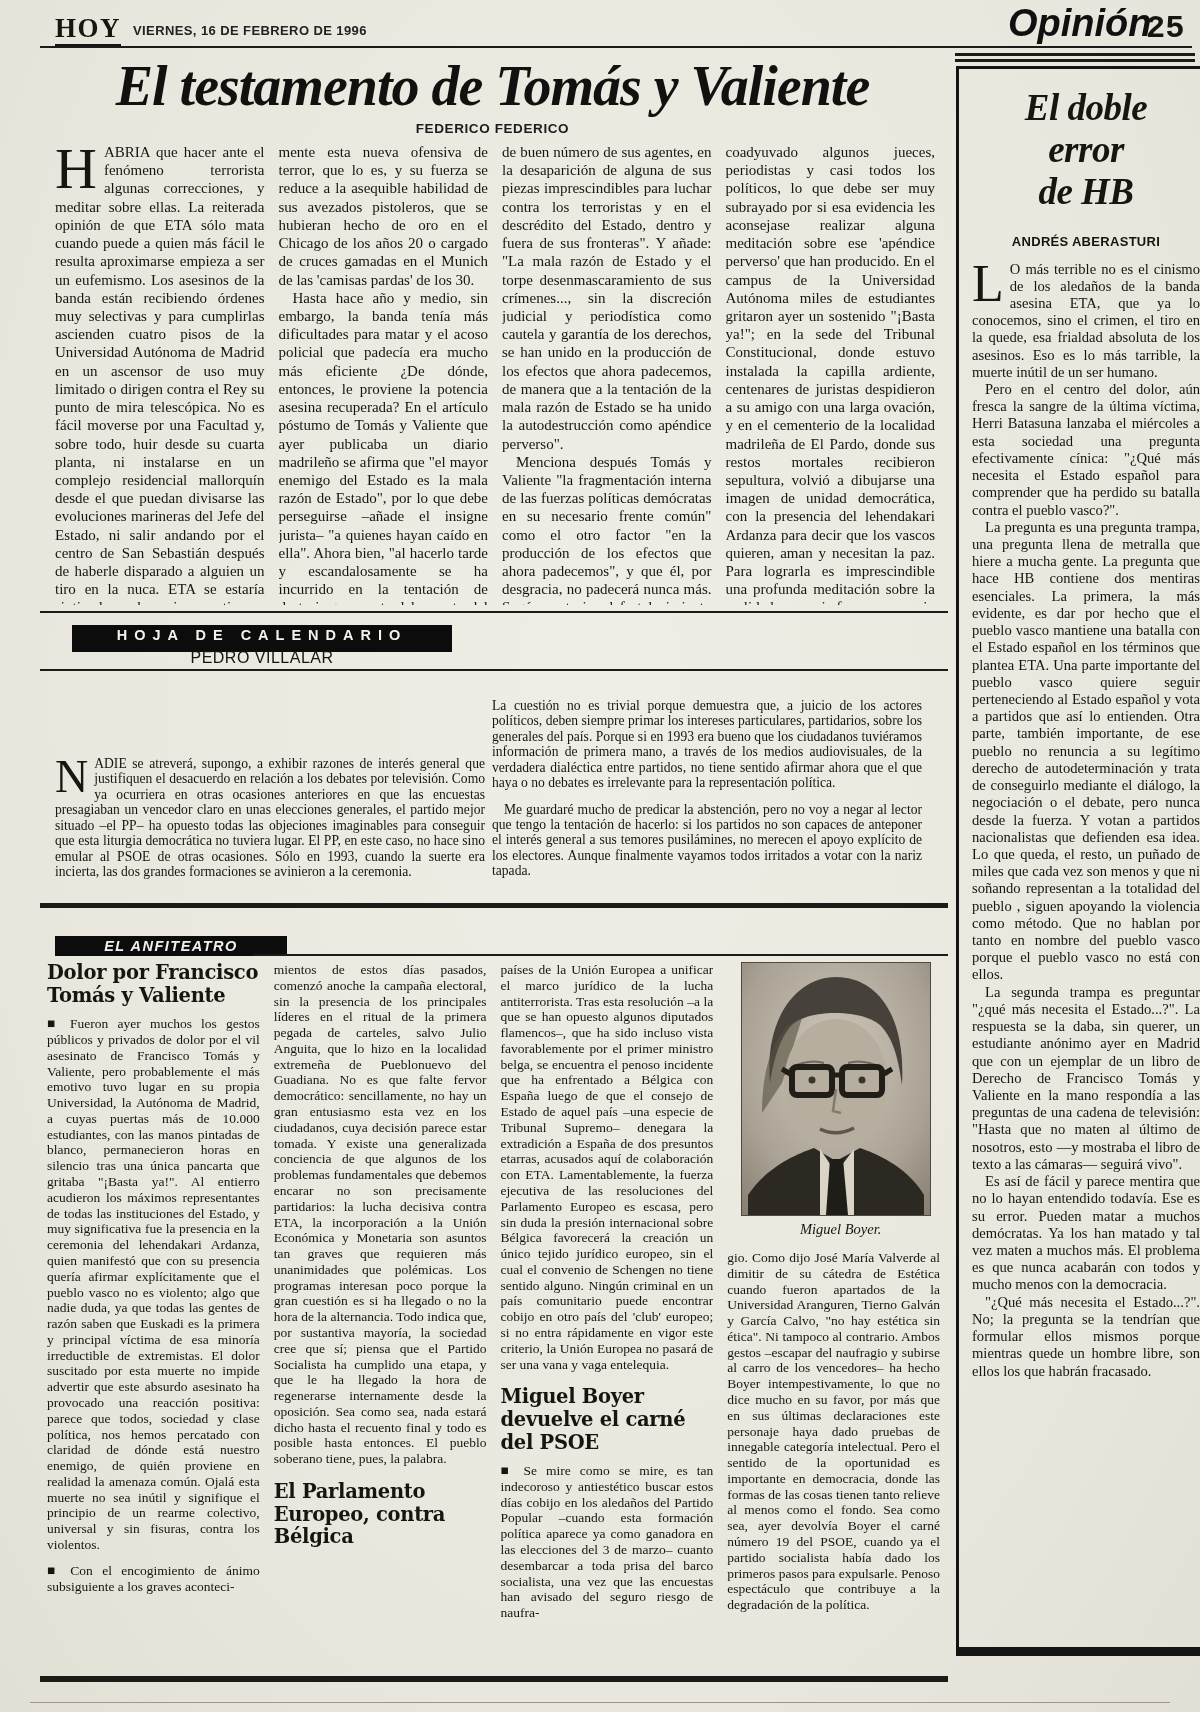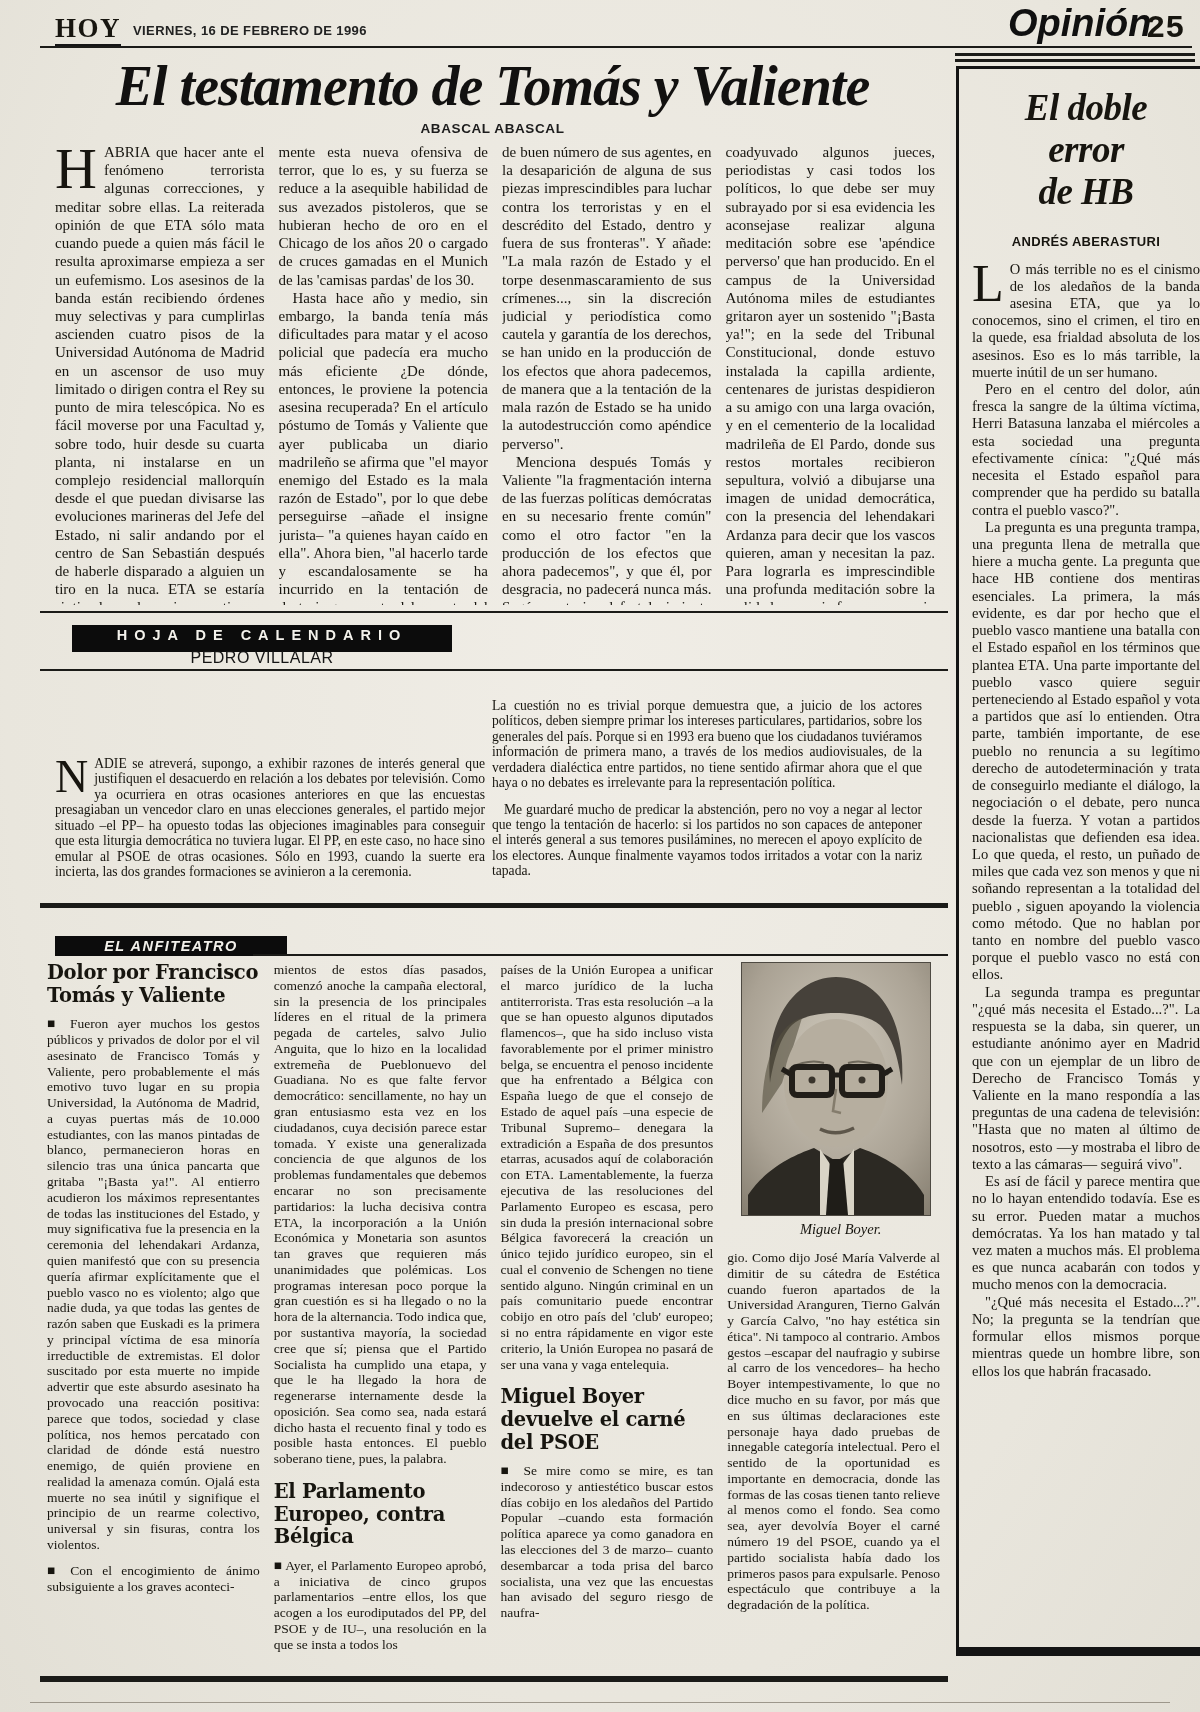--- a/index.html
+++ b/index.html
@@ -66,21 +66,21 @@
     <span class="masthead">HOY</span>
   </div>
   <div class="abs date-line" style="left:133px; top:23px;">VIERNES, 16 DE FEBRERO DE 1996</div>
   <div class="abs rule" style="left:40px; top:46px; width:1152px; height:2px;"></div>
   <div class="abs section-name" style="left:1008px; top:2px;">Opinión</div>
   <div class="abs page-num" style="left:1146px; top:10px;">25</div>
   <div class="abs rule" style="left:955px; top:53px; width:240px; height:3px;"></div>
   <div class="abs rule" style="left:955px; top:59px; width:240px; height:3px;"></div>
 
   <div class="abs headline" style="left:40px; top:54px; width:905px;">El testamento de Tomás y Valiente</div>
-  <div class="abs byline" style="left:40px; top:121px; width:905px;">ABASCAL ABASCAL</div>
+  <div class="abs byline" style="left:40px; top:121px; width:905px;">FEDERICO FEDERICO</div>
 
   <div class="abs cols" style="left:55px; top:143px; width:880px; height:462px;">
     <div class="col body-text">
       <p class="dropcap">HABRIA que hacer ante el fenómeno terrorista algunas correcciones, y meditar sobre ellas. La reiterada opinión de que ETA sólo mata cuando puede a quien más fácil le resulta aproximarse empieza a ser un eufemismo. Los asesinos de la banda están recibiendo órdenes muy selectivas y para cumplirlas ascienden cuatro pisos de la Universidad Autónoma de Madrid en un ascensor de uso muy limitado o dirigen contra el Rey su punto de mira telescópica. No es fácil moverse por una Facultad y, sobre todo, huir desde su cuarta planta, ni instalarse en un complejo residencial mallorquín desde el que puedan divisarse las evoluciones marineras del Jefe del Estado, ni salir andando por el centro de San Sebastián después de haberle disparado a alguien un tiro en la nuca. ETA se estaría sintiendo al mismo tiempo debilitada y fuerte. Su debilidad produce paradójica-</p>
     </div>
     <div class="col body-text">
       <p>mente esta nueva ofensiva de terror, que lo es, y su fuerza se reduce a la asequible habilidad de sus avezados pistoleros, que se hubieran hecho de oro en el Chicago de los años 20 o cargado de cruces gamadas en el Munich de las 'camisas pardas' de los 30.</p>
       <p>Hasta hace año y medio, sin embargo, la banda tenía más dificultades para matar y el acoso policial que padecía era mucho más eficiente ¿De dónde, entonces, le proviene la potencia asesina recuperada? En el artículo póstumo de Tomás y Valiente que ayer publicaba un diario madrileño se afirma que "el mayor enemigo del Estado es la mala razón de Estado", por lo que debe perseguirse –añade el insigne jurista– "a quienes hayan caído en ella". Ahora bien, "al hacerlo tarde y escandalosamente se ha incurrido en la tentación de destruir gran parte del aparato del poder estatal legítimo, en la desmoralización</p>
     </div>
     <div class="col body-text">
@@ -128,21 +128,20 @@
 
   <div class="abs anf-cols" style="left:47px; top:962px; width:893px; height:710px;">
     <div class="anf-col">
       <div class="anf-head">Dolor por Francisco Tomás y Valiente</div>
       <p>■ Fueron ayer muchos los gestos públicos y privados de dolor por el vil asesinato de Francisco Tomás y Valiente, pero probablemente el más emotivo tuvo lugar en su propia Universidad, la Autónoma de Madrid, a cuyas puertas más de 10.000 estudiantes, con las manos pintadas de blanco, permanecieron horas en silencio tras una única pancarta que gritaba "¡Basta ya!". Al entierro acudieron los máximos representantes de todas las instituciones del Estado, y muy significativa fue la presencia en la ceremonia del lehendakari Ardanza, quien manifestó que con su presencia quería afirmar explícitamente que el pueblo vasco no es violento; algo que nadie duda, ya que todas las gentes de razón saben que Euskadi es la primera y principal víctima de esa minoría irreductible de extremistas. El dolor suscitado por esta muerte no impide advertir que este absurdo asesinato ha provocado una reacción positiva: parece que todos, sociedad y clase política, nos hemos percatado con claridad de dónde está nuestro enemigo, de quién proviene en realidad la amenaza común. Ojalá esta muerte no sea inútil y signifique el principio de un rearme colectivo, universal y sin fisuras, contra los violentos.</p>
       <p>■ Con el encogimiento de ánimo subsiguiente a los graves aconteci-</p>
     </div>
     <div class="anf-col">
       <p>mientos de estos días pasados, comenzó anoche la campaña electoral, sin la presencia de los principales líderes en el ritual de la primera pegada de carteles, salvo Julio Anguita, que lo hizo en la localidad extremeña de Pueblonuevo del Guadiana. No es que falte fervor democrático: sencillamente, no hay un gran entusiasmo esta vez en los ciudadanos, cuya decisión parece estar tomada. Y existe una generalizada conciencia de que algunos de los problemas fundamentales que debemos encarar no son precisamente partidarios: la lucha decisiva contra ETA, la incorporación a la Unión Económica y Monetaria son asuntos tan graves que requieren más unanimidades que polémicas. Los programas interesan poco porque la gran cuestión es si ha llegado o no la hora de la alternancia. Todo indica que, por sustantiva mayoría, la sociedad cree que sí; piensa que el Partido Socialista ha cumplido una etapa, y que le ha llegado la hora de regenerarse internamente desde la oposición. Sea como sea, nada estará dicho hasta el recuento final y todo es posible hasta entonces. El pueblo soberano tiene, pues, la palabra.</p>
       <div class="anf-head mt">El Parlamento Europeo, contra Bélgica</div>
-      <p>■ Ayer, el Parlamento Europeo aprobó, a iniciativa de cinco grupos parlamentarios –entre ellos, los que acogen a los eurodiputados del PP, del PSOE y de IU–, una resolución en la que se insta a todos los</p>
     </div>
     <div class="anf-col">
       <p>países de la Unión Europea a unificar el marco jurídico de la lucha antiterrorista. Tras esta resolución –a la que se han opuesto algunos diputados flamencos–, que ha sido incluso vista favorablemente por el primer ministro belga, se encuentra el penoso incidente que ha enfrentado a Bélgica con España luego de que el consejo de Estado de aquel país –una especie de Tribunal Supremo– denegara la extradición a España de dos presuntos etarras, acusados aquí de colaboración con ETA. Lamentablemente, la fuerza ejecutiva de las resoluciones del Parlamento Europeo es escasa, pero sin duda la presión internacional sobre Bélgica favorecerá la creación un único tejido jurídico europeo, sin el cual el convenio de Schengen no tiene sentido alguno. Ningún criminal en un país comunitario puede encontrar cobijo en otro país del 'club' europeo; si no entra rápidamente en vigor este criterio, la Unión Europea no pasará de ser una vana y vaga entelequia.</p>
       <div class="anf-head mt">Miguel Boyer devuelve el carné del PSOE</div>
       <p>■ Se mire como se mire, es tan indecoroso y antiestético buscar estos días cobijo en los aledaños del Partido Popular –cuando esta formación política aparece ya como ganadora en las elecciones del 3 de marzo– cuanto desembarcar a toda prisa del barco socialista, una vez que las encuestas han avisado del seguro riesgo de naufra-</p>
     </div>
     <div class="anf-col">
       <div class="photo-frame">
         <svg width="188" height="252" viewBox="0 0 188 252" xmlns="http://www.w3.org/2000/svg">
           <defs>

